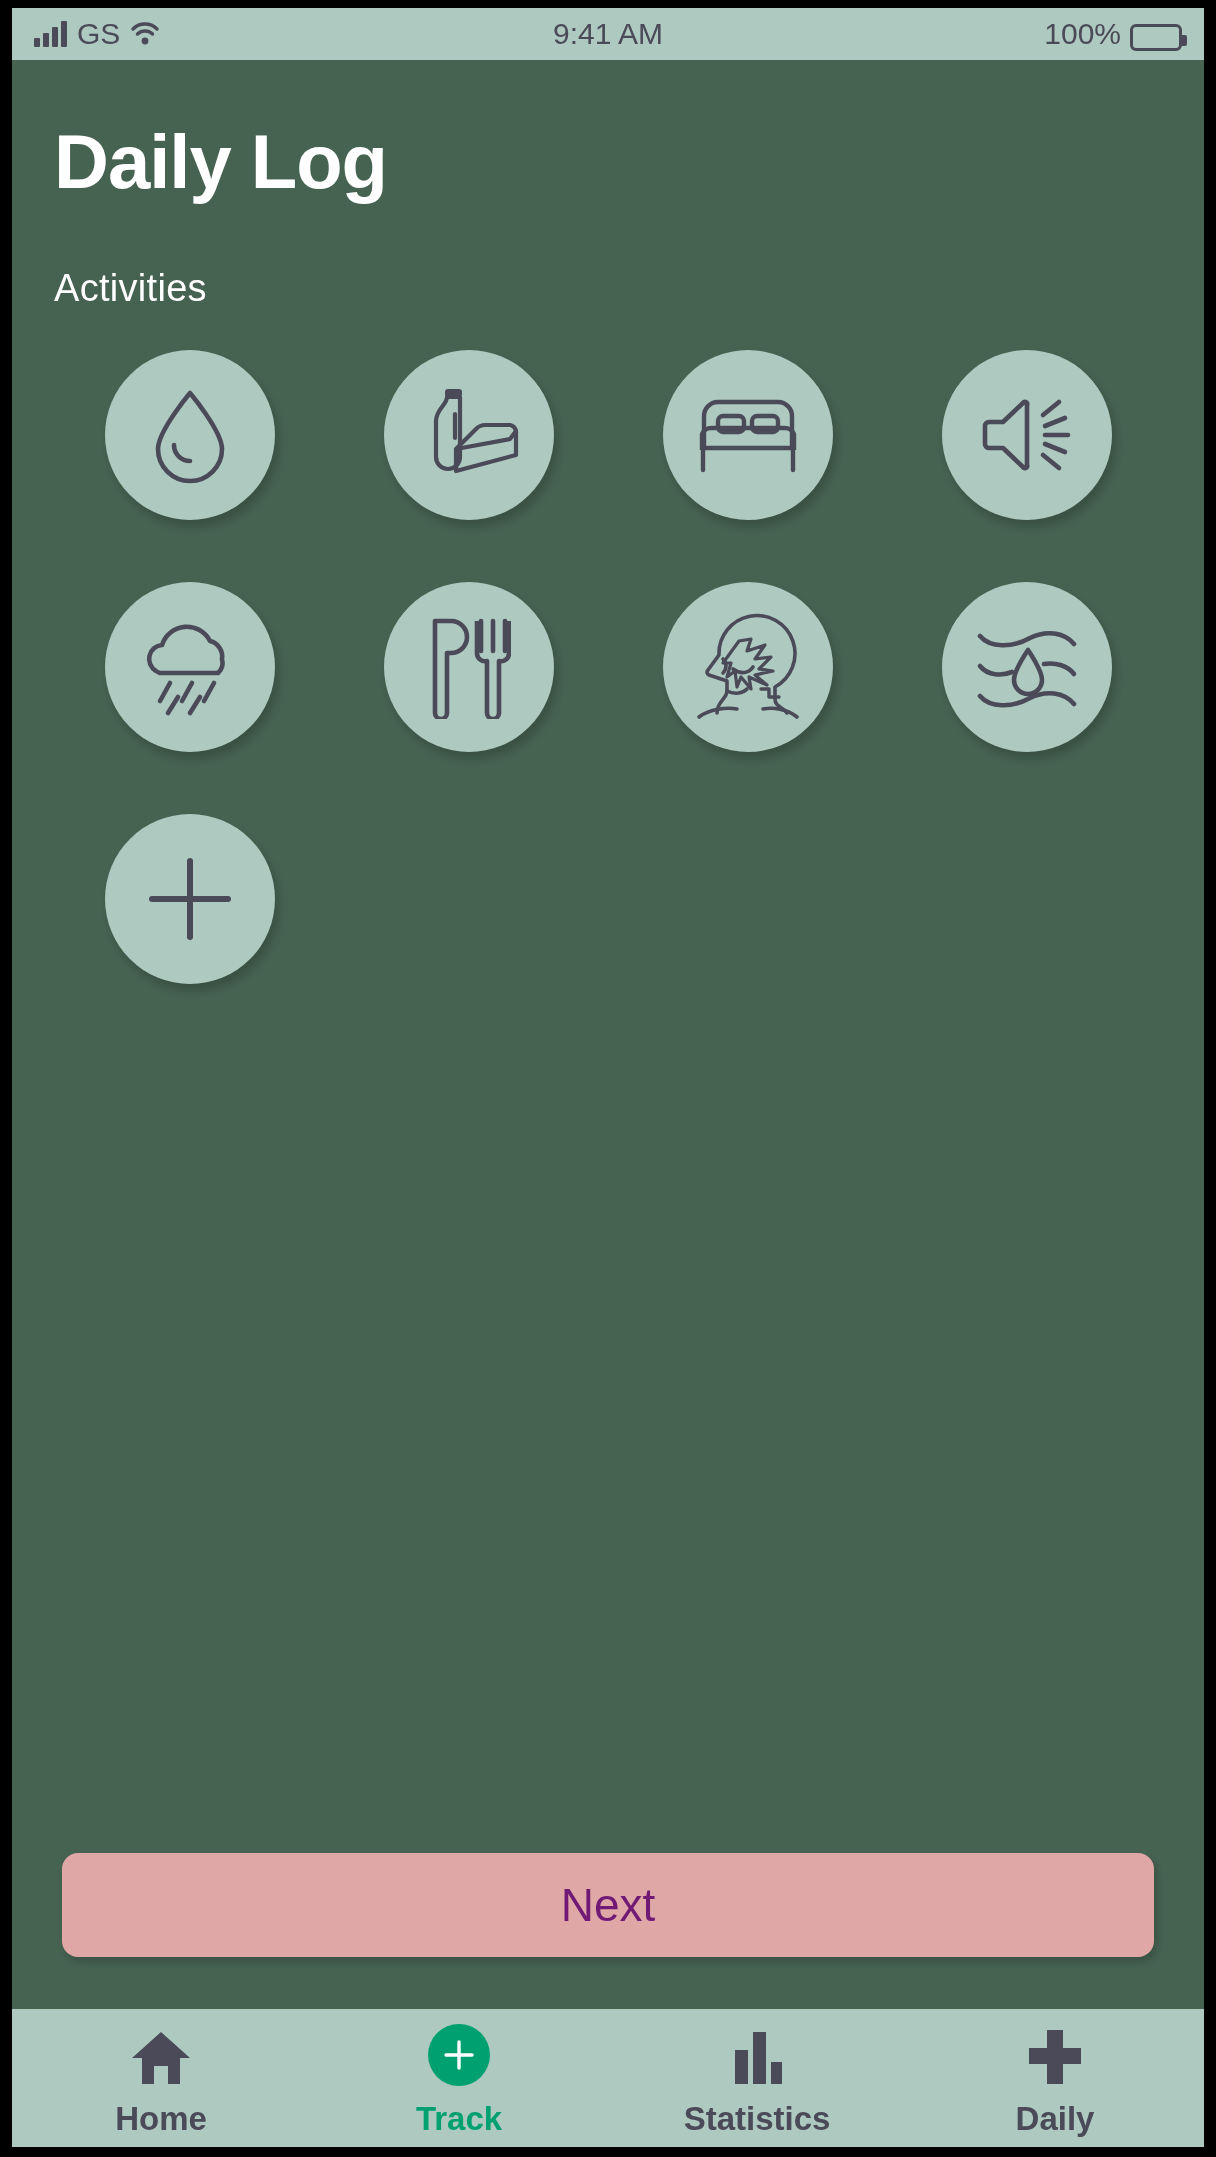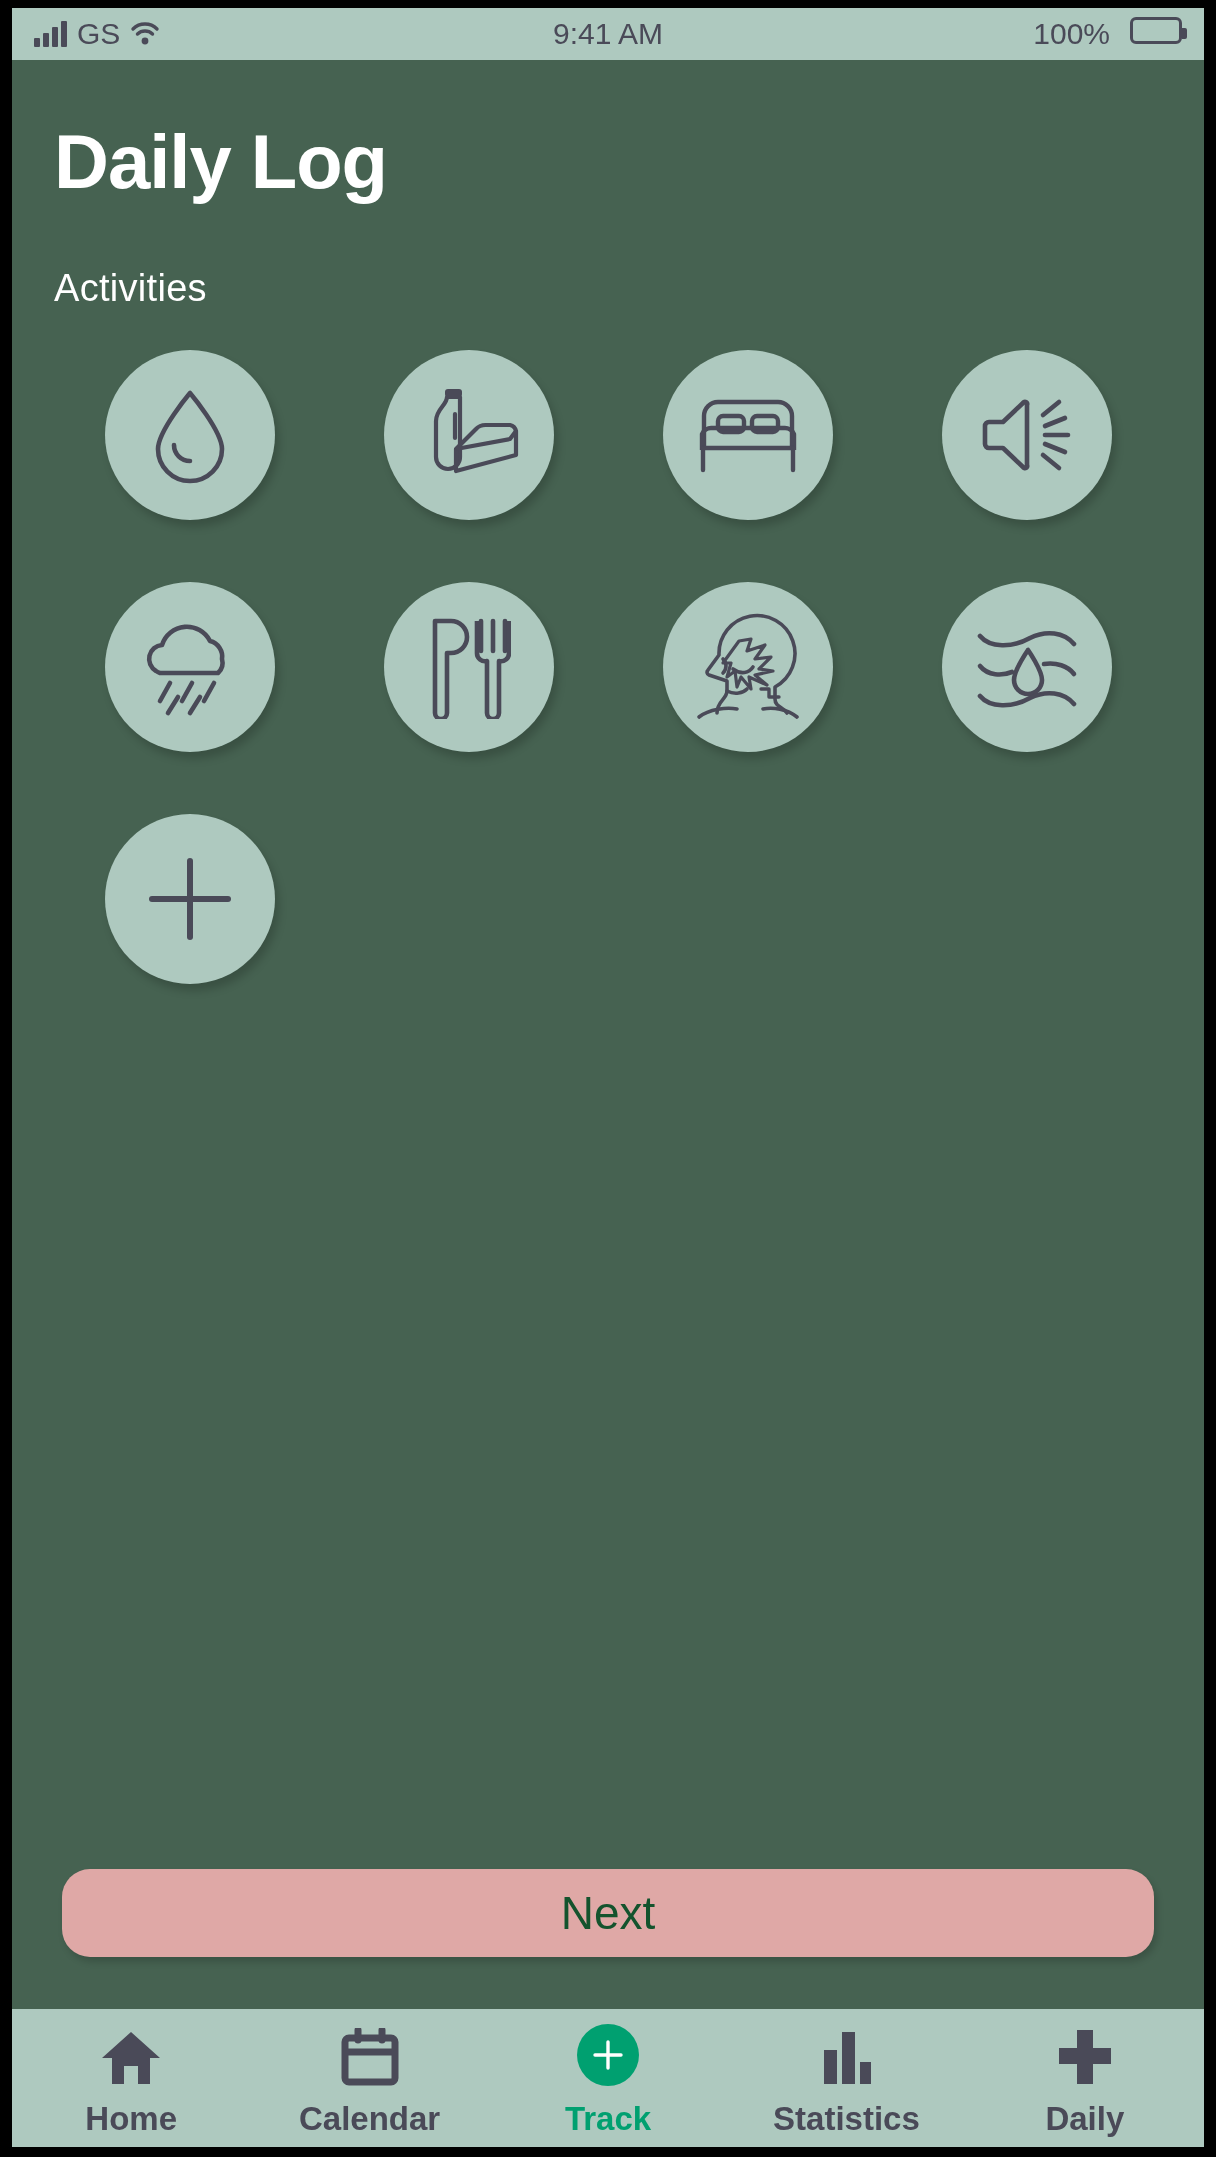--- a/index.html
+++ b/index.html
@@ -32,21 +32,21 @@
   .signal i:nth-child(2) { height: 14px; }
   .signal i:nth-child(3) { height: 20px; }
   .signal i:nth-child(4) { height: 26px; }
   .carrier { font-size: 30px; color: #4a4a58; letter-spacing: 0px; line-height: 1; }
   .wifi { width: 30px; height: 24px; position: relative; }
   .sb-center {
     position: absolute; left: 0; right: 0; text-align: center;
     font-size: 30px; color: #4a4a58;
   }
   .sb-right {
-    margin-left: auto; display: flex; align-items: flex-start; gap: 20px;
+    margin-left: auto; display: flex; align-items: flex-end; gap: 9px;
   }
   .battery-pct { font-size: 30px; color: #4a4a58; }
   .battery {
     width: 52px; height: 27px; border: 3px solid #4a4a58;
     border-radius: 6px; position: relative; padding: 2px;
   }
   .battery::after {
     content: ""; position: absolute; right: -8px; top: 8px;
     width: 5px; height: 11px; background: #4a4a58; border-radius: 0 2px 2px 0;
   }
@@ -87,25 +87,25 @@
     display: flex; align-items: center; justify-content: center;
     box-shadow: 4px 7px 9px rgba(0,0,0,0.18);
     cursor: pointer;
   }
   .chip svg { display: block; }
 
   .spacer { flex: 1 1 auto; }
 
   .next-btn {
     margin: 0 50px 52px 50px;
-    height: 88px;
+    height: 104px;
     background: #dfa8a6;
-    border-radius: 28px;
+    border-radius: 16px;
     display: flex; align-items: center; justify-content: center;
-    color: #14532d;
+    color: #701a75;
     font-size: 46px;
     border: none;
     font-family: "Liberation Sans", sans-serif;
     box-shadow: 3px 5px 7px rgba(0,0,0,0.16);
     cursor: pointer;
   }
 
   
   .tabbar {
     height: 138px;
@@ -291,31 +291,20 @@
 
     <div class="tab">
       <span class="tab-icon">
         <svg width="62" height="56" viewBox="0 0 62 56">
           <path d="M31 2 L60 28 L50 28 L50 54 L38 54 L38 36 L24 36 L24 54 L12 54 L12 28 L2 28 Z" fill="#4a4a58"></path>
         </svg>
       </span>
       <span class="tlabel">Home</span>
     </div>
 
-    <div class="tab">
-      <span class="tab-icon">
-        <svg width="58" height="58" viewBox="0 0 58 58">
-          <rect x="4" y="10" width="50" height="44" rx="4" fill="none" stroke="#4a4a58" stroke-width="7"></rect>
-          <line x1="4" y1="24" x2="54" y2="24" stroke="#4a4a58" stroke-width="7"></line>
-          <line x1="17" y1="2" x2="17" y2="12" stroke="#4a4a58" stroke-width="7" stroke-linecap="round"></line>
-          <line x1="41" y1="2" x2="41" y2="12" stroke="#4a4a58" stroke-width="7" stroke-linecap="round"></line>
-        </svg>
-      </span>
-      <span class="tlabel">Calendar</span>
-    </div>
 
     <div class="tab active">
       <span class="tab-icon">
         <span class="track-circle">
           <svg width="34" height="34" viewBox="0 0 34 34">
             <line x1="17" y1="4" x2="17" y2="30" stroke="#ffffff" stroke-width="3.4" stroke-linecap="round"></line>
             <line x1="4" y1="17" x2="30" y2="17" stroke="#ffffff" stroke-width="3.4" stroke-linecap="round"></line>
           </svg>
         </span>
       </span>

